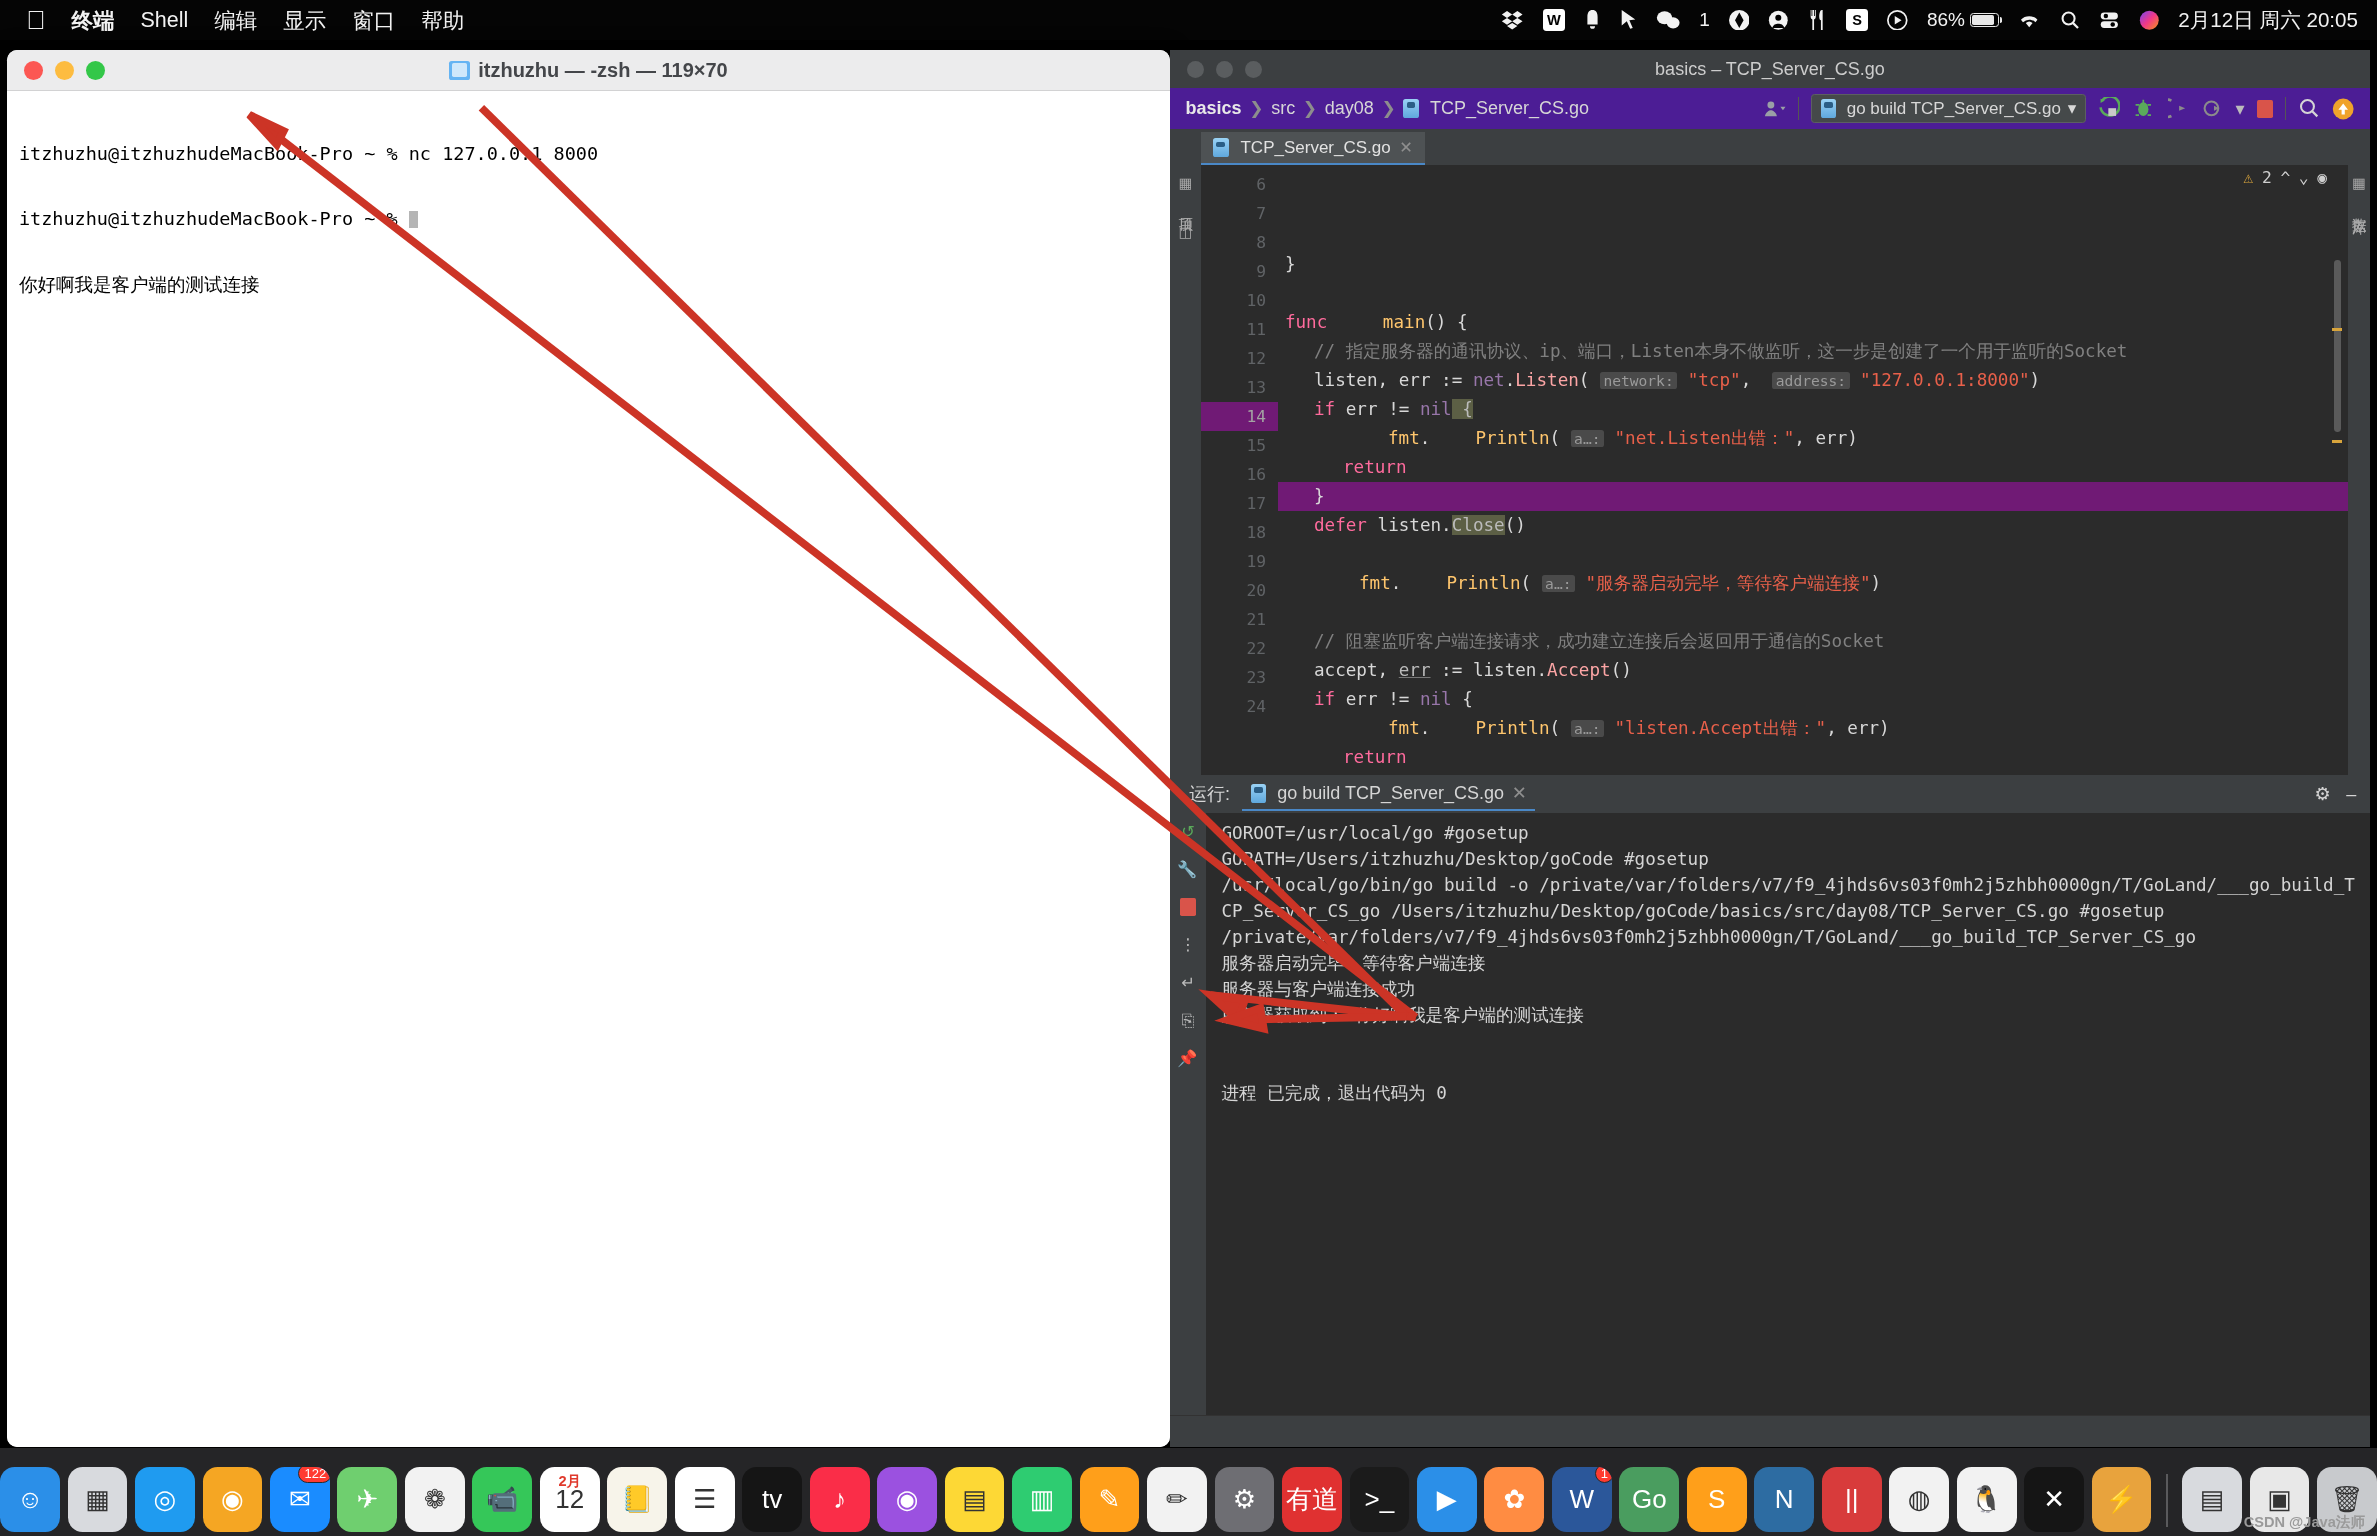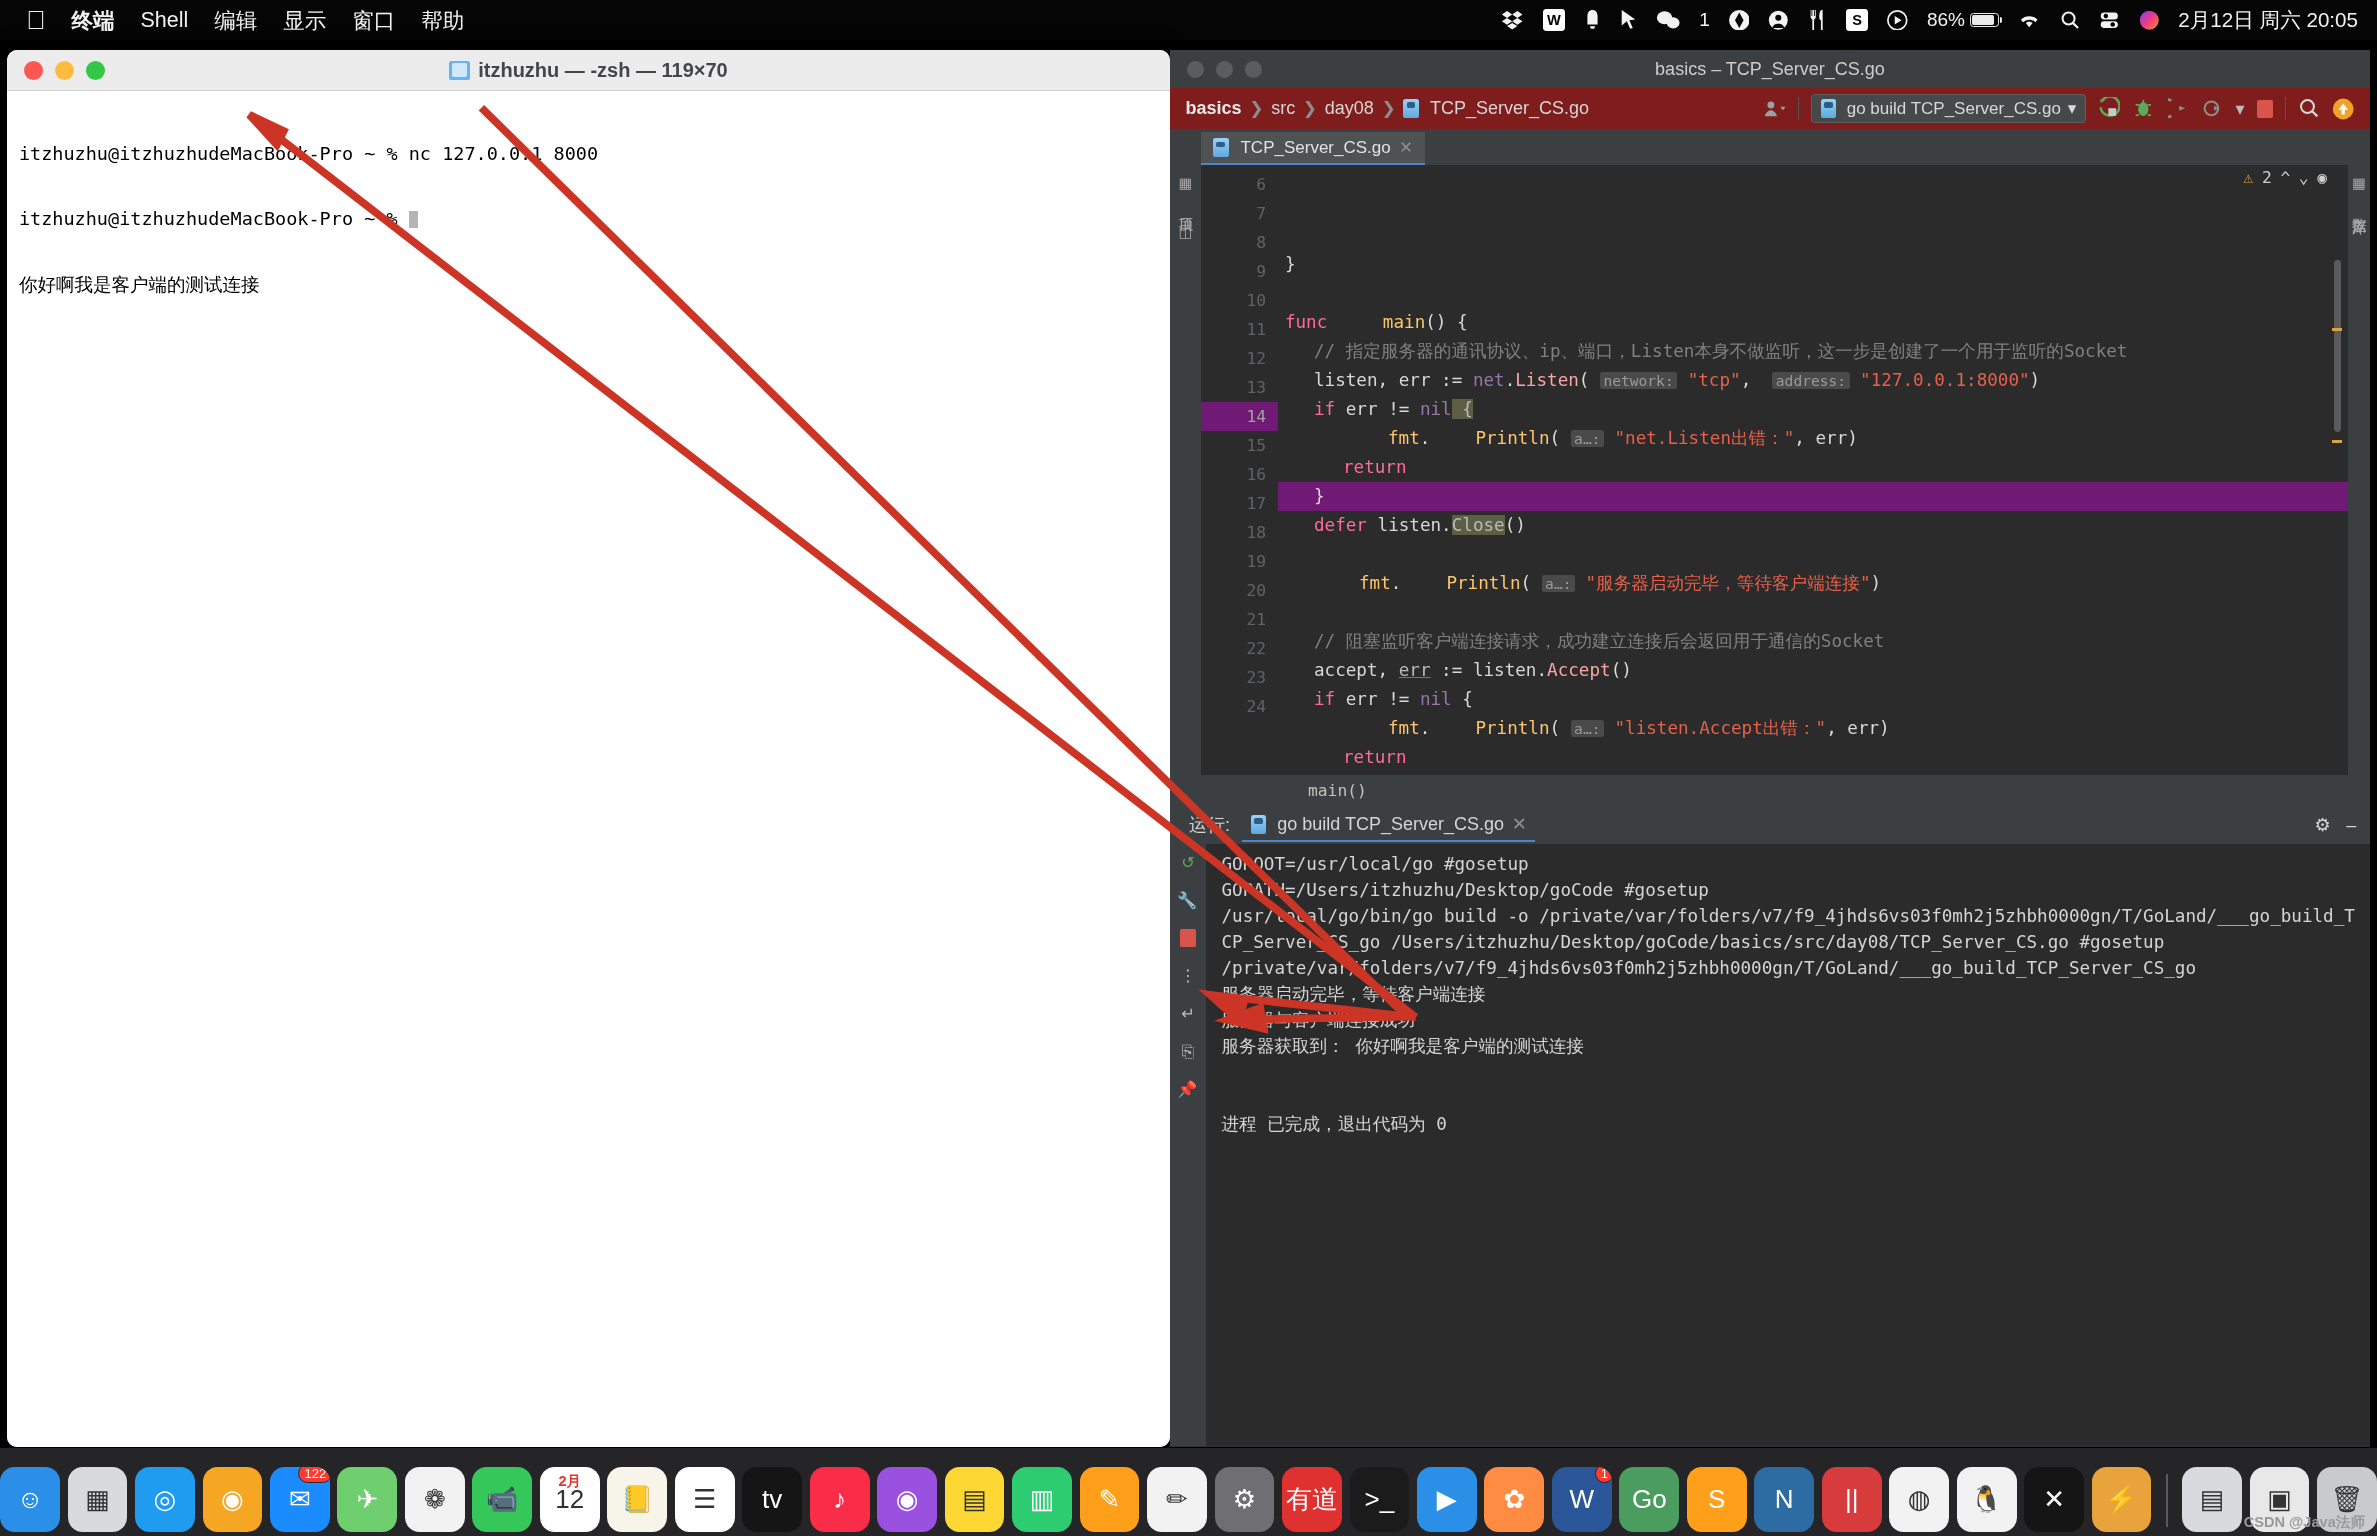--- a/index.html
+++ b/index.html
@@ -81,21 +81,21 @@
   .ide-title {
     height: 38px; background: #3c3f41; display: flex; align-items: center;
     position: relative;
   }
   .ide-title .lights .light { background: #5a5d5f; width: 17px; height: 17px;}
   .ide-title .tt {
     position:absolute; left:0; right:0; text-align:center;
     font-size: 18px; color: #cdcdcd;
   }
   .ide-nav {
-    height: 41px; display: flex; background: #7f1d1d;
+    height: 41px; display: flex; background: #4c1d95;
     padding: 0 8.6px; gap: 8px; position:relative;
   }
   .crumbs { display: flex; align-items: center; gap: 7.7px; margin-left: 6.9px; font-size: 18px; }
   .crumbs .c { color: #d6d6d6; }
   .crumbs .c.first { font-weight: bold; color: #e8e8e8; }
   .crumbs .sep { color: #8d8d8d; font-size: 17px; }
   .gofile-ico {
     width: 15.5px; height: 19px; background: linear-gradient(#9ad2f5,#5fa8dd);
     border-radius: 2.6px; display:inline-block; position: relative; margin-right: 3.4px;
   }
@@ -468,23 +468,20 @@
           <div class="mark" style="top:163px;"></div>
           <div class="mark" style="top:275px;"></div>
         </div>
       <div class="ln" style="padding-left: 6.9px;"><span class="white">}</span></div><div class="ln" style="padding-left: 6.9px;"></div><div class="ln" style="padding-left: 6.9px;"><span class="kw2">func </span><span class="fn">main</span><span class="white">() {</span></div><div class="ln" style="padding-left: 36px;"><span class="cmt">// 指定服务器的通讯协议、ip、端口，Listen本身不做监听，这一步是创建了一个用于监听的Socket</span></div><div class="ln" style="padding-left: 36px;"><span class="white">listen, err := </span><span class="typ">net</span><span class="white">.</span><span class="cyan">Listen</span><span class="white">( </span><span class="hint">network:</span><span class="white"> </span><span class="str">"tcp"</span><span class="white">,  </span><span class="hint">address:</span><span class="white"> </span><span class="str">"127.0.0.1:8000"</span><span class="white">)</span></div><div class="ln" style="padding-left: 36px;"><span class="kw2">if </span><span class="white">err != </span><span class="typ">nil</span><span class="hl"> {</span></div><div class="ln" style="padding-left: 65px;"><span class="fn">fmt</span><span class="white">.</span><span class="fn">Println</span><span class="white">( </span><span class="hint">a…:</span><span class="white"> </span><span class="str">"net.Listen出错："</span><span class="white">, err)</span></div><div class="ln" style="padding-left: 65px;"><span class="kw2">return</span></div><div class="ln cur-line" style="padding-left: 36px;"><span class="white">}</span></div><div class="ln" style="padding-left: 36px;"><span class="kw2">defer </span><span class="white">listen.</span><span class="hl">Close</span><span class="white">()</span></div><div class="ln" style="padding-left: 6.9px;"></div><div class="ln" style="padding-left: 36px;"><span class="fn">fmt</span><span class="white">.</span><span class="fn">Println</span><span class="white">( </span><span class="hint">a…:</span><span class="white"> </span><span class="str">"服务器启动完毕，等待客户端连接"</span><span class="white">)</span></div><div class="ln" style="padding-left: 6.9px;"></div><div class="ln" style="padding-left: 36px;"><span class="cmt">// 阻塞监听客户端连接请求，成功建立连接后会返回用于通信的Socket</span></div><div class="ln" style="padding-left: 36px;"><span class="white">accept, </span><span class="ul">err</span><span class="white"> := listen.</span><span class="cyan">Accept</span><span class="white">()</span></div><div class="ln" style="padding-left: 36px;"><span class="kw2">if </span><span class="white">err != </span><span class="typ">nil</span><span class="white"> {</span></div><div class="ln" style="padding-left: 65px;"><span class="fn">fmt</span><span class="white">.</span><span class="fn">Println</span><span class="white">( </span><span class="hint">a…:</span><span class="white"> </span><span class="str">"listen.Accept出错："</span><span class="white">, err)</span></div><div class="ln" style="padding-left: 65px;"><span class="kw2">return</span></div><div class="ln" style="padding-left: 36px;"><span class="white">}</span></div></div>
       <div class="left-rail" style="width:22.4px">
         <span>▦</span>
         <span class="vtext">数据库</span>
       </div>
     </div>
 
-    <div class="breadcrumb-bottom">
-      <span>main()</span>
-    </div>
 
     <div class="run-panel">
       <div class="run-header">
         <span>运行:</span>
         <span class="run-tab">
           <span class="gofile-ico"></span>
           <span>go build TCP_Server_CS.go</span>
           <span class="x" style="color:#8e8e8e">✕</span>
         </span>
         <span class="hright">

